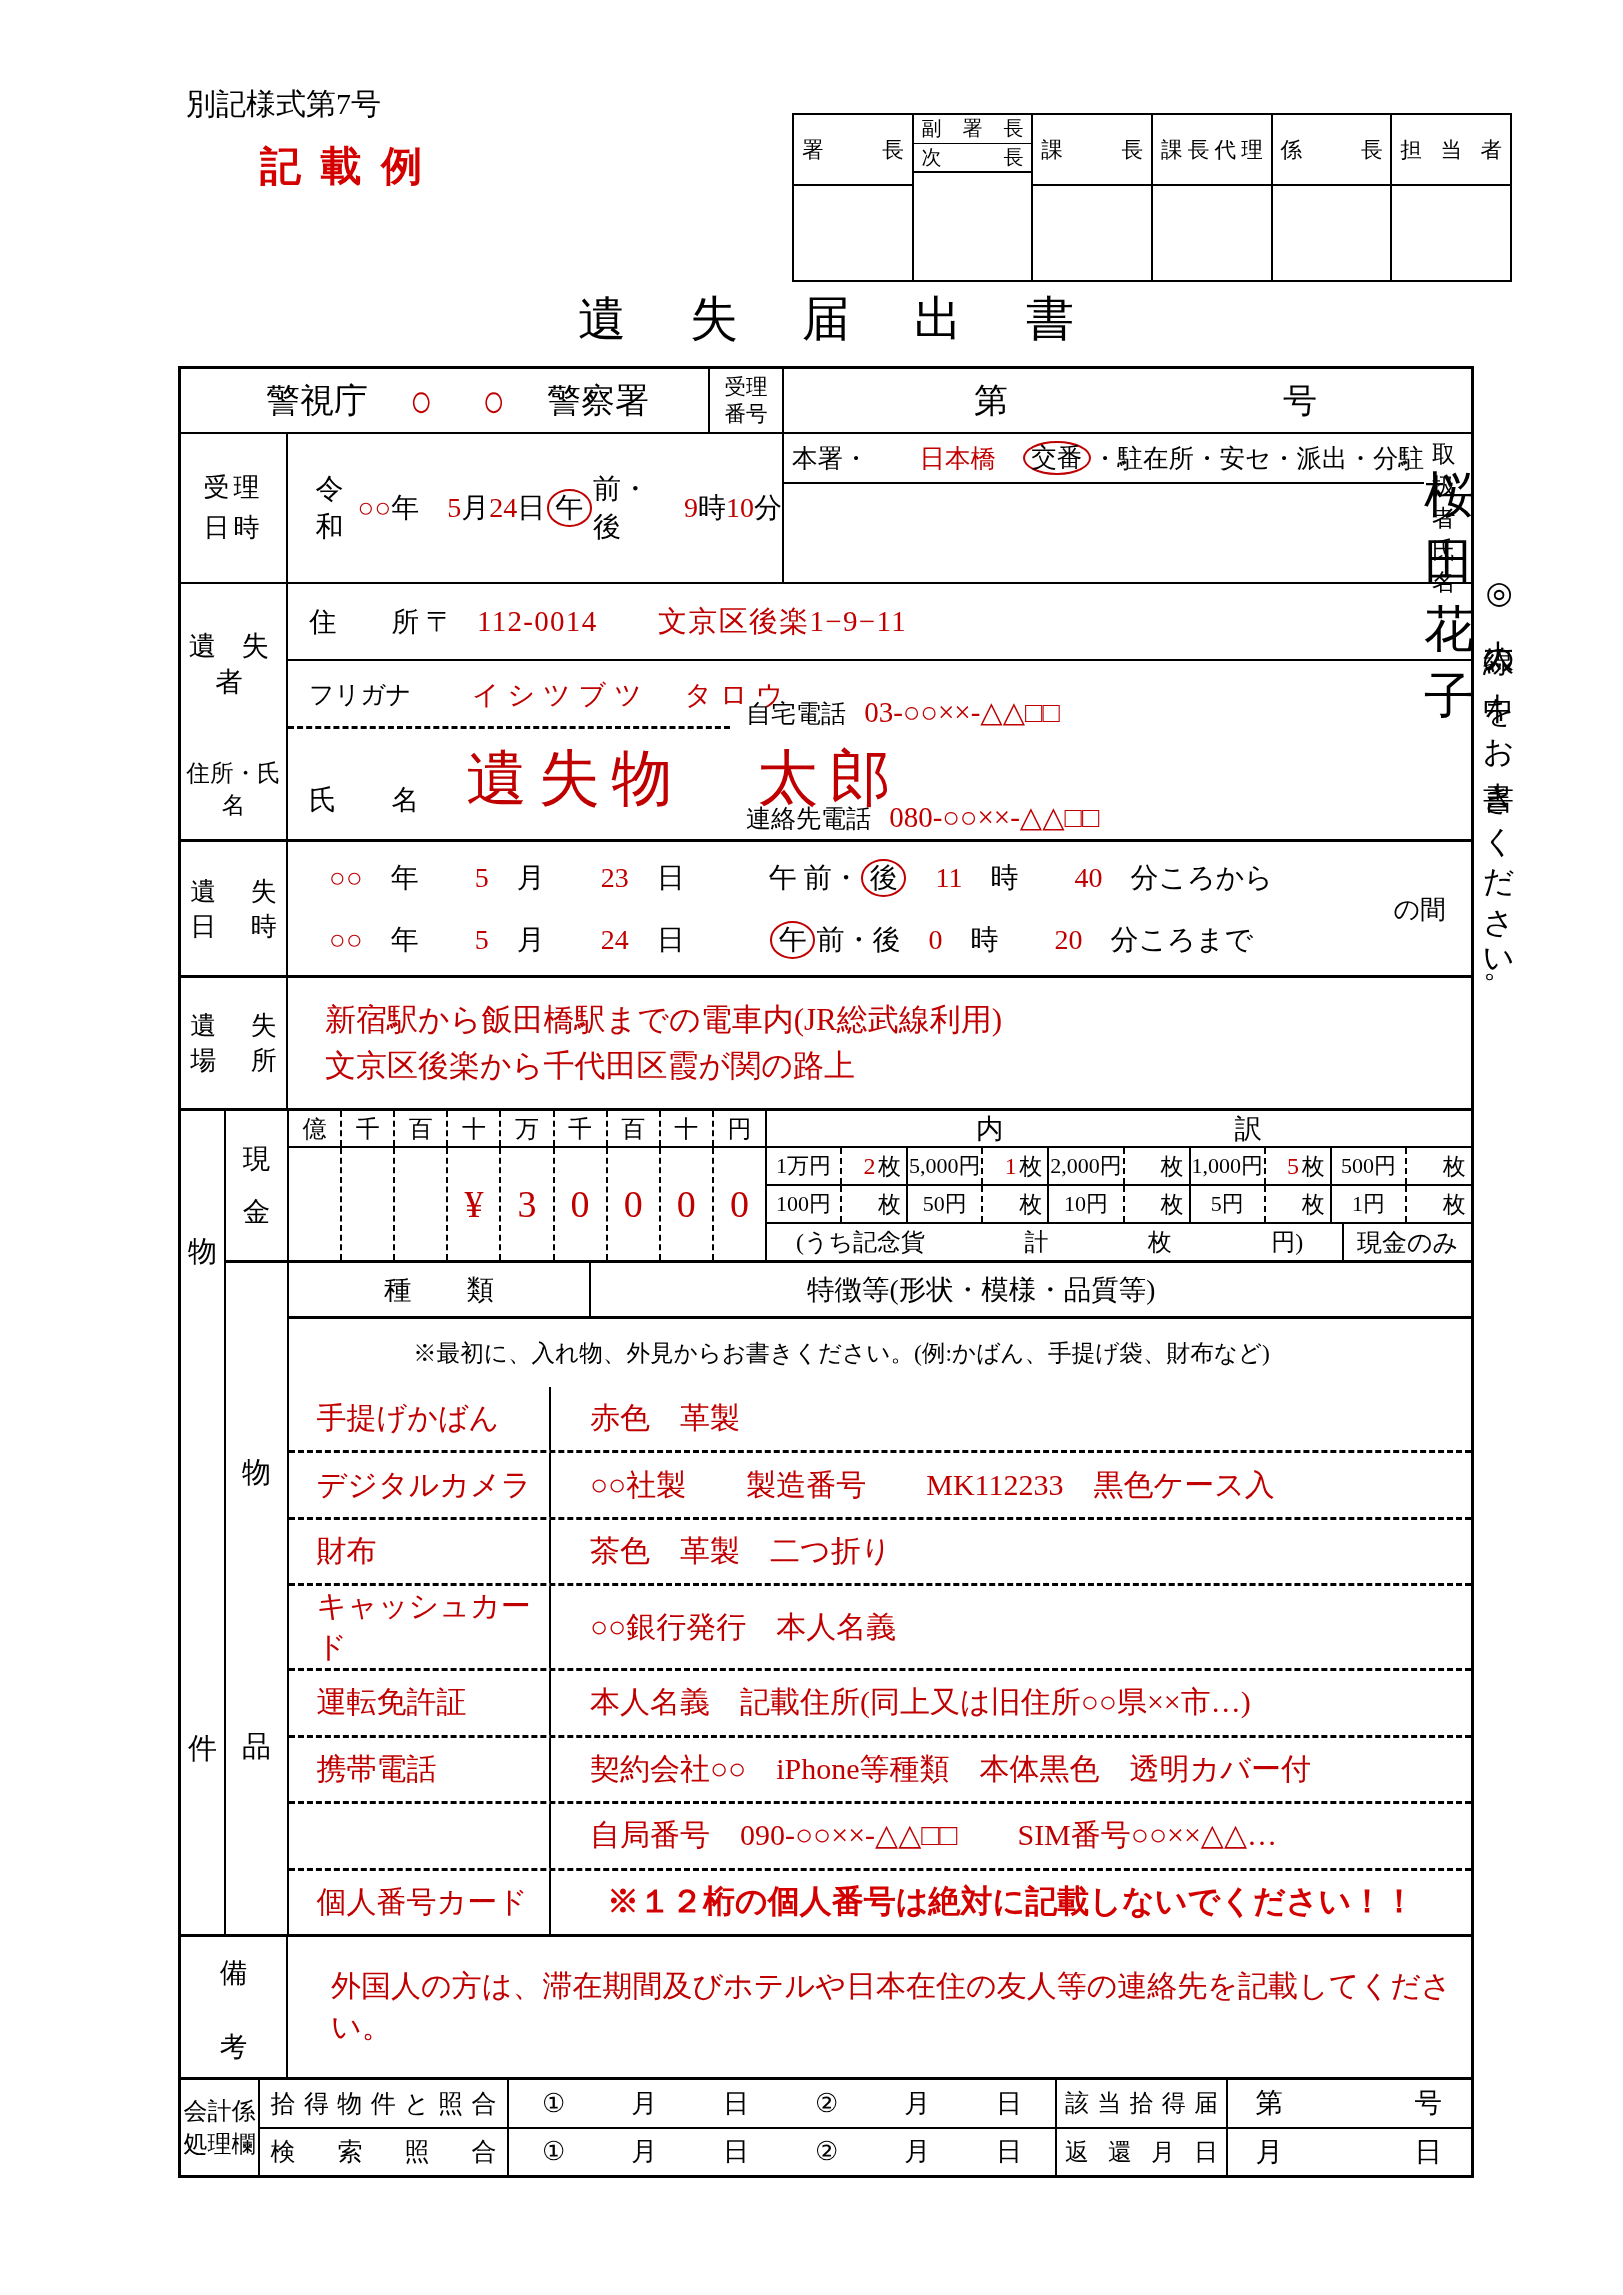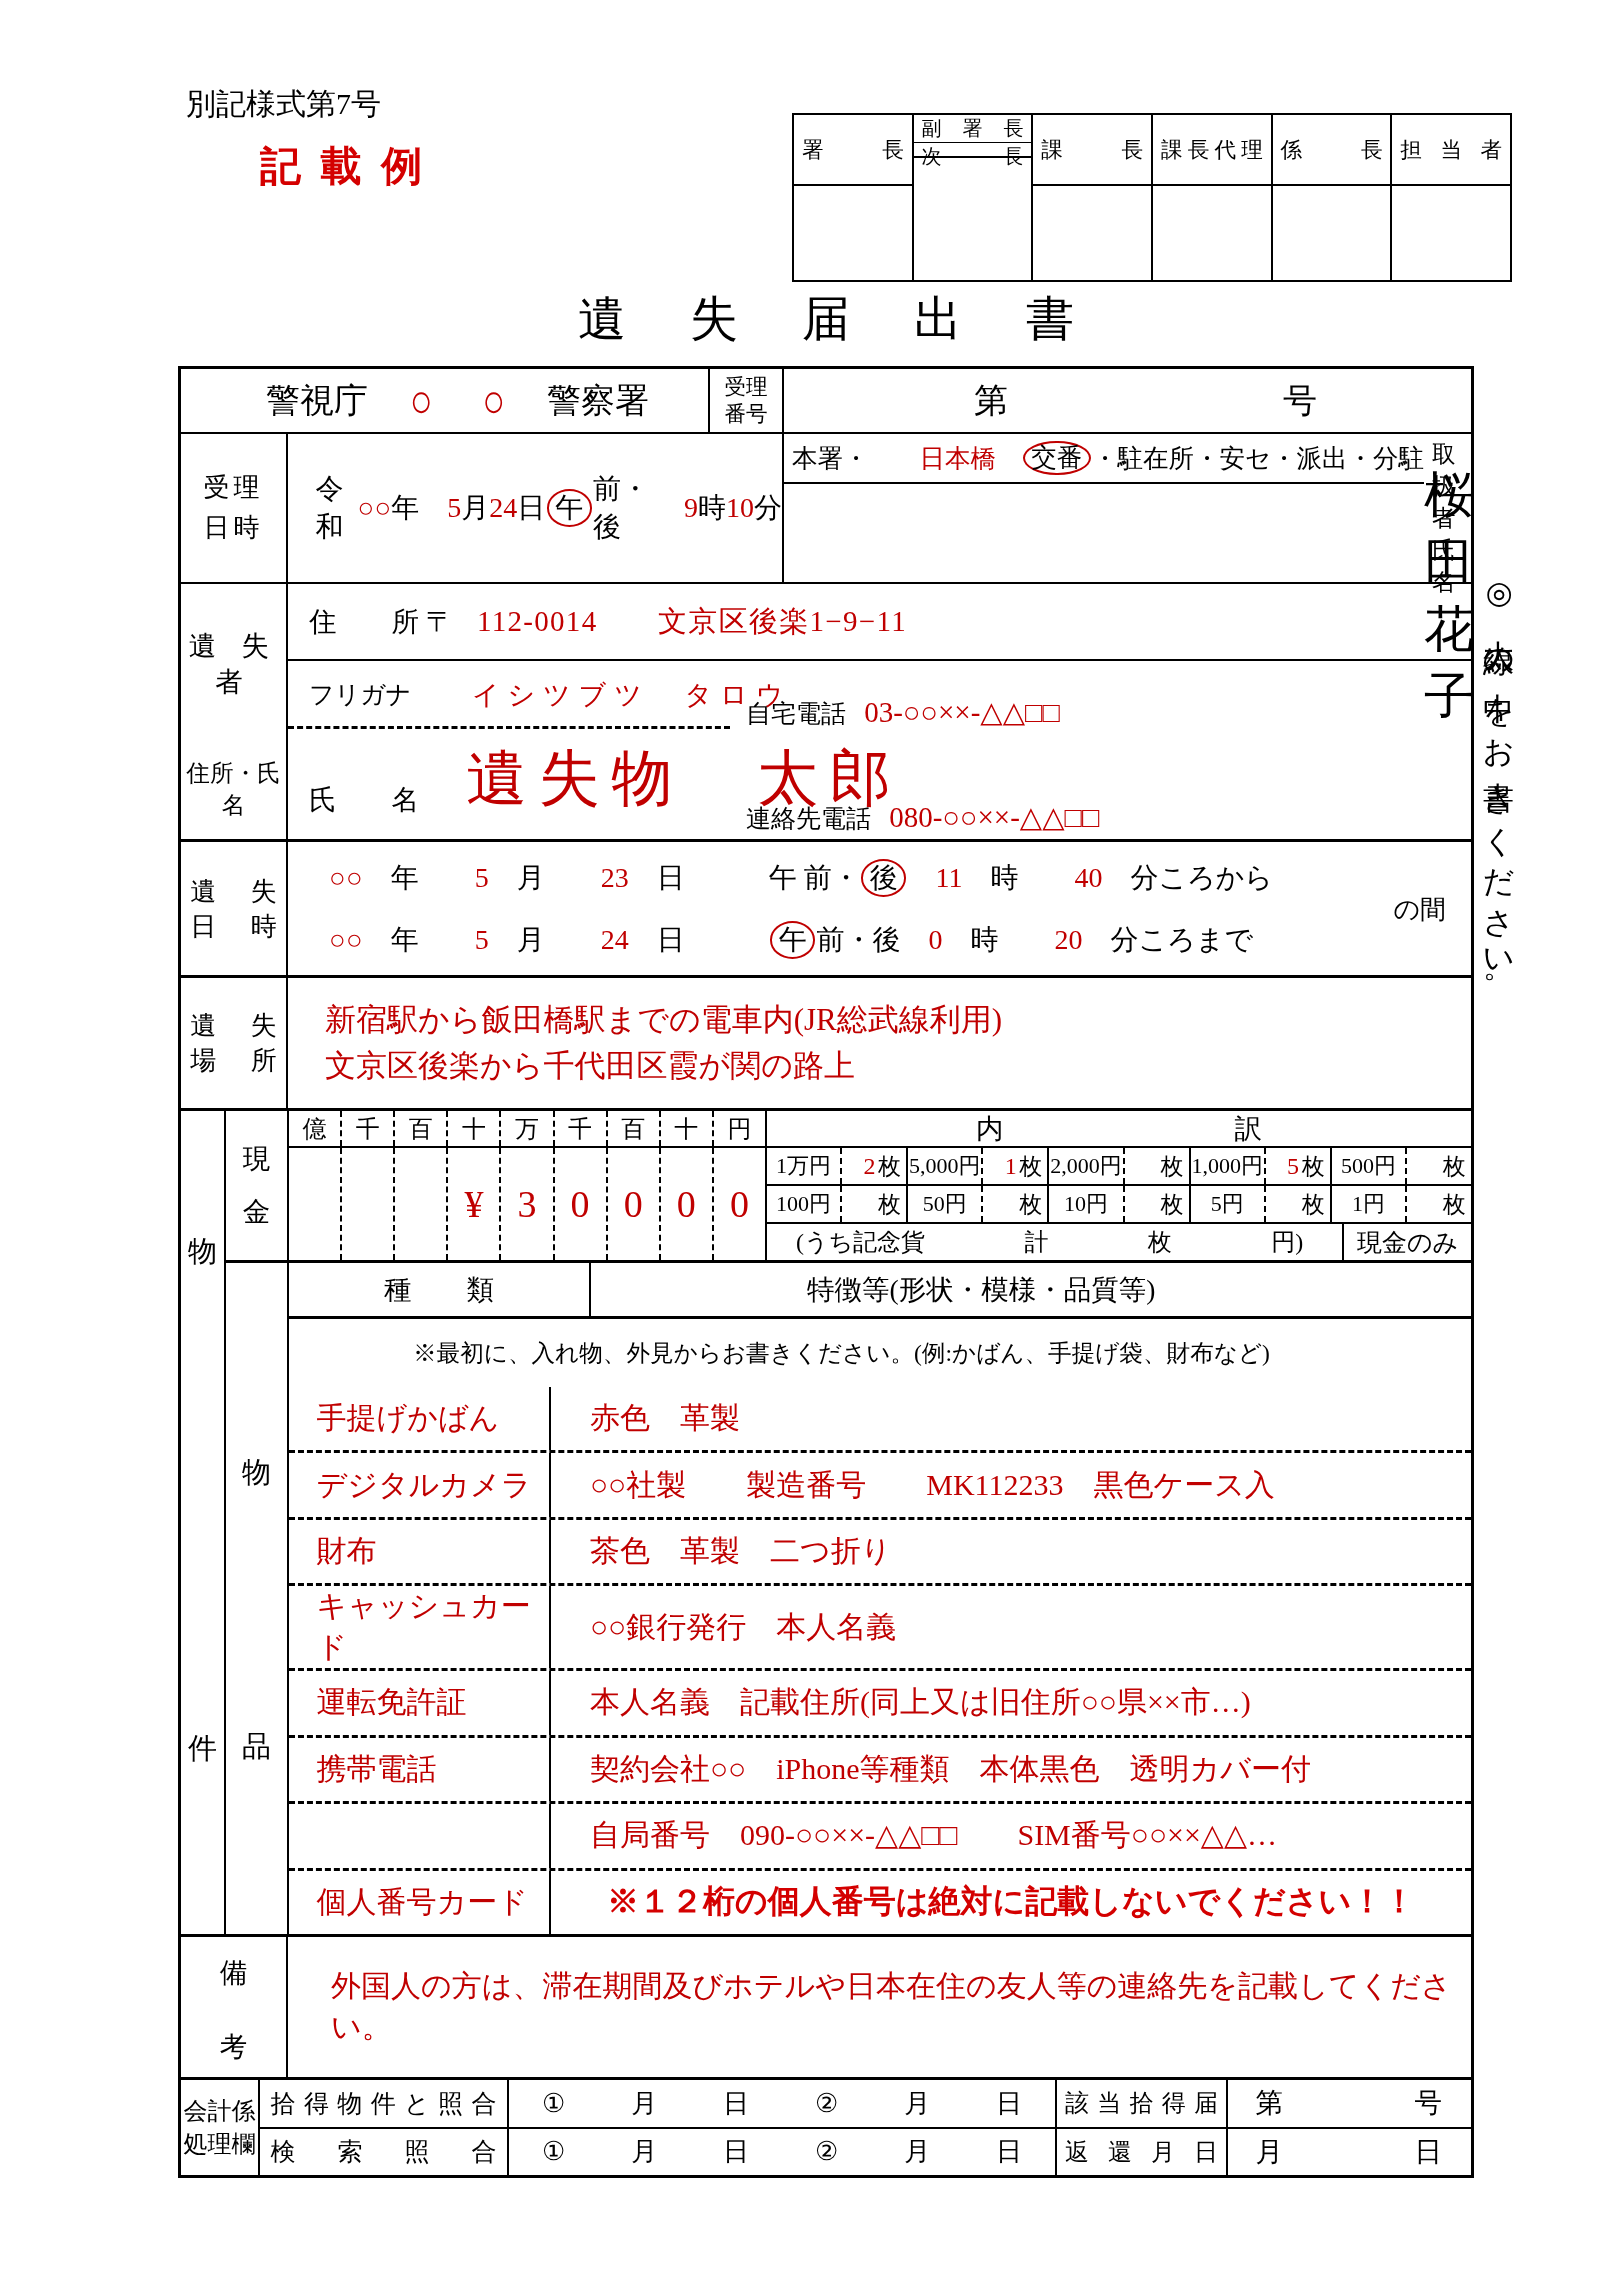--- a/index.html
+++ b/index.html
@@ -11,21 +11,21 @@
   .circled{display:inline-block;border:2.6px solid #c00000;border-radius:50%;padding:0.7px 6.5px;margin:0 1.3px;line-height:1.15;}
   .just{text-align:justify;text-align-last:justify;width:100%;}
 
   
   .form-code{position:absolute;left:186px;top:84px;font-size:30px;}
   .example-label{position:absolute;left:260px;top:139px;font-size:41px;font-weight:bold;color:#d40000;letter-spacing:19.6px;}
   .stamp-table{position:absolute;left:792px;top:113px;width:720px;height:169px;border:2.6px solid #000;display:flex;}
   .stamp-col{flex:1;display:flex;flex-direction:column;border-left:2px solid #000;}
   .stamp-col:first-child{border-left:none;}
   .stamp-head{height:71px;border-bottom:2px solid #000;display:flex;align-items:center;padding:0 7.9px;font-size:21.6px;}
-  .stamp-head-split{height:43px;border-bottom:2px solid #000;display:flex;flex-direction:column;font-size:20px;}
+  .stamp-head-split{height:58px;border-bottom:2px solid #000;display:flex;flex-direction:column;font-size:20px;}
   .stamp-head-split .half{flex:1;display:flex;align-items:center;padding:0 7.9px;}
   .stamp-head-split .half.top{border-bottom:1.3px solid #000;}
   .stamp-body{flex:1;}
   .doc-title{position:absolute;left:178px;top:287px;width:1296px;text-align:center;font-size:48px;letter-spacing:26px;text-indent:26px;}
   .side-note{position:absolute;left:1477px;top:574px;writing-mode:vertical-rl;font-size:31px;letter-spacing:5.9px;}
 
   
   .main-table{position:absolute;left:178px;top:366px;width:1296px;height:1812px;border:3.9px solid #000;
               display:flex;flex-direction:column;}
   .row{display:flex;flex:none;}

